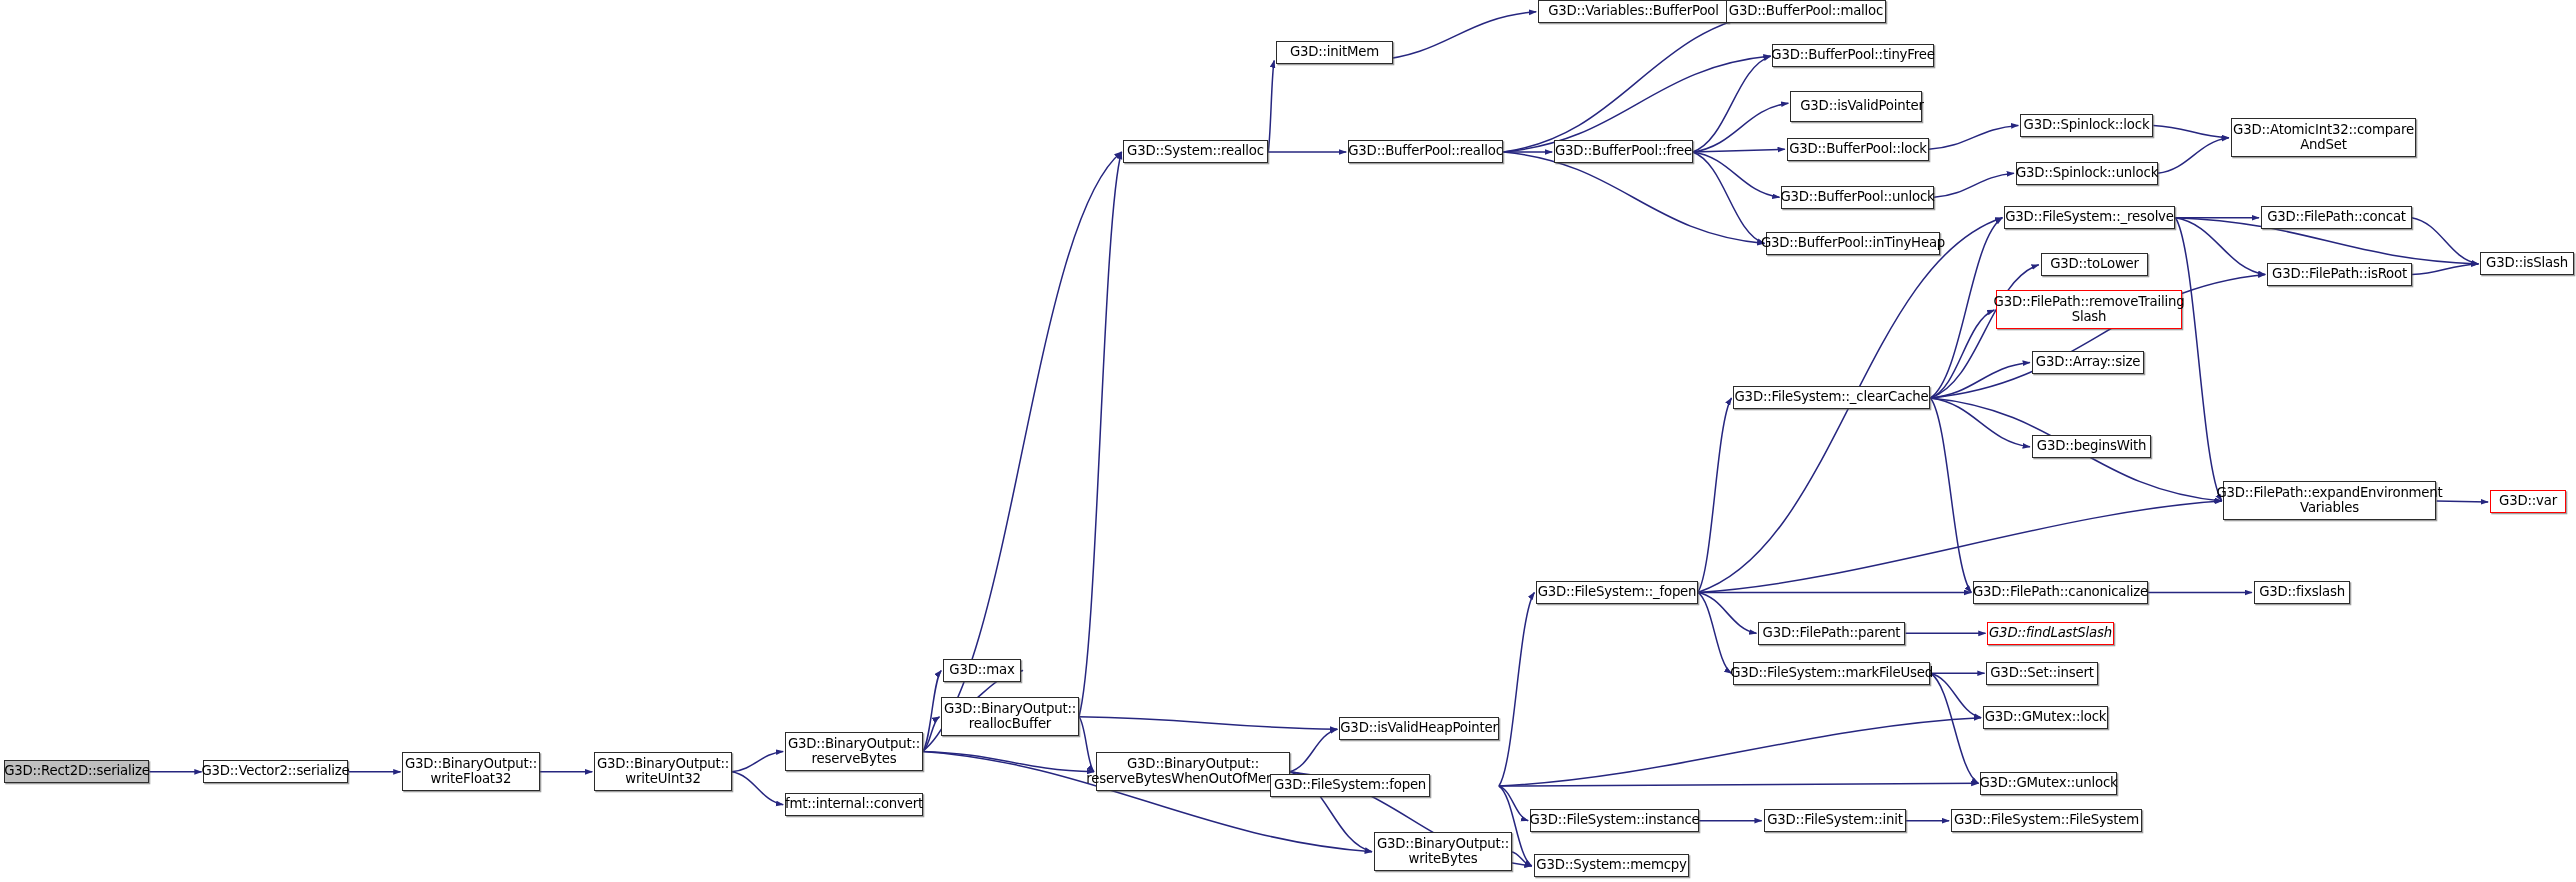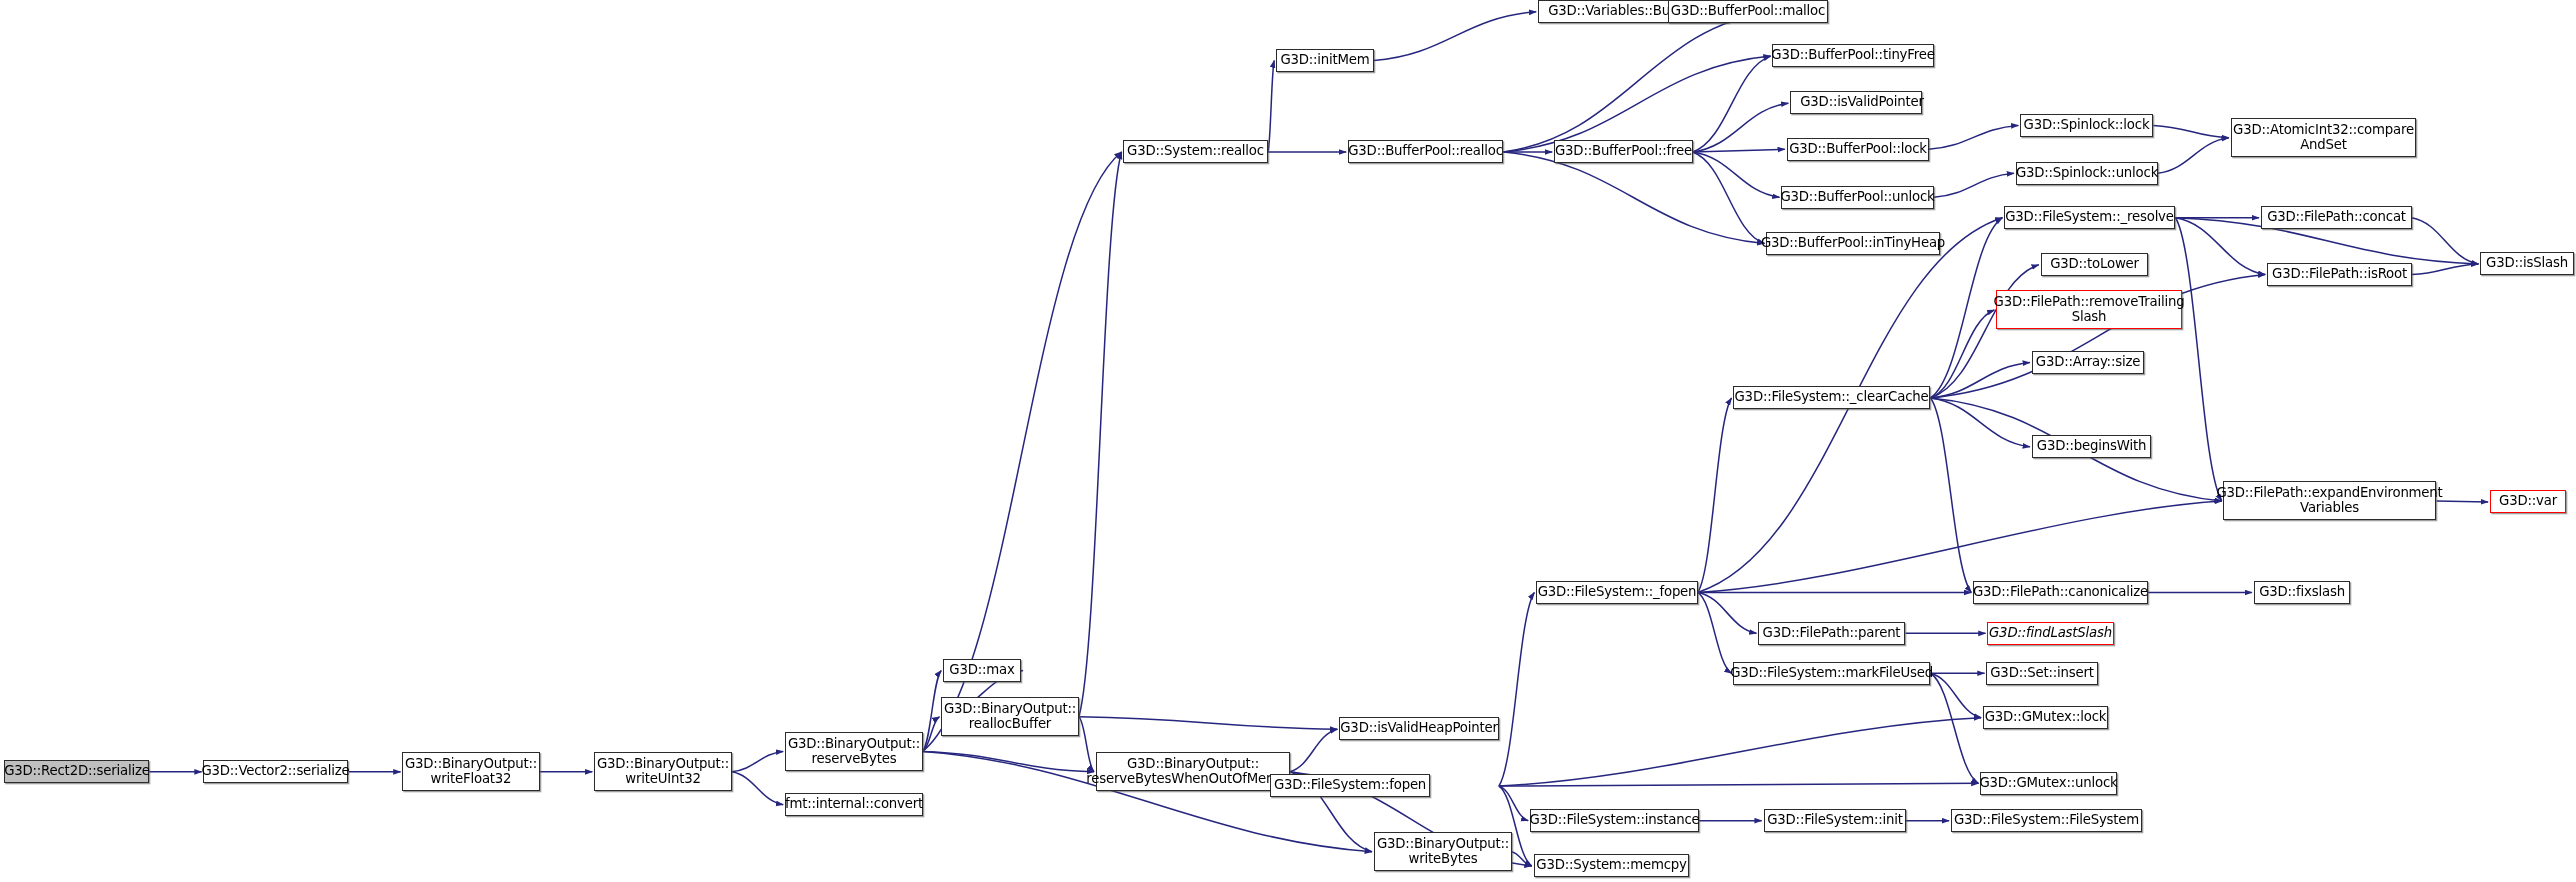--- a/index.html
+++ b/index.html
@@ -143,25 +143,25 @@
       <div class="node" style="left: 1733px; top: 386px; width: 197px; height: 23px;">G3D::FileSystem::_clearCache</div>
       <div class="node redborder" style="left: 1987px; top: 622px; width: 127px; height: 23px; font-style: italic;">G3D::findLastSlash</div>
       <div class="node" style="left: 1986px; top: 662px; width: 112px; height: 23px;">G3D::Set::insert</div>
       <div class="node" style="left: 1983px; top: 706px; width: 125px; height: 23px;">G3D::GMutex::lock</div>
       <div class="node" style="left: 1980px; top: 772px; width: 137px; height: 23px;">G3D::GMutex::unlock</div>
       <div class="node" style="left: 1973px; top: 581px; width: 175px; height: 23px;">G3D::FilePath::canonicalize</div>
       <div class="node" style="left: 2254px; top: 581px; width: 96px; height: 23px;">G3D::fixslash</div>
       <div class="node" style="left: 1123px; top: 140px; width: 145px; height: 23px;">G3D::System::realloc</div>
       <div class="node" style="left: 1348px; top: 140px; width: 155px; height: 23px;">G3D::BufferPool::realloc</div>
       <div class="node" style="left: 1554px; top: 140px; width: 139px; height: 23px;">G3D::BufferPool::free</div>
-      <div class="node" style="left: 1276px; top: 49px; width: 98px; height: 23px;">G3D::initMem</div>
+      <div class="node" style="left: 1276px; top: 41px; width: 117px; height: 23px;">G3D::initMem</div>
       <div class="node" style="left: 1538px; top: 0px; width: 191px; height: 23px;">G3D::Variables::BufferPool</div>
-      <div class="node" style="left: 1668px; top: 0px; width: 160px; height: 23px;">G3D::BufferPool::malloc</div>
+      <div class="node" style="left: 1726px; top: 0px; width: 160px; height: 23px;">G3D::BufferPool::malloc</div>
       <div class="node" style="left: 1772px; top: 44px; width: 162px; height: 23px;">G3D::BufferPool::tinyFree</div>
-      <div class="node" style="left: 1790px; top: 91px; width: 132px; height: 23px; padding-left: 12px;">G3D::isValidPointer</div>
+      <div class="node" style="left: 1790px; top: 91px; width: 132px; height: 31px; padding-left: 12px;">G3D::isValidPointer</div>
       <div class="node" style="left: 1787px; top: 138px; width: 142px; height: 23px;">G3D::BufferPool::lock</div>
       <div class="node" style="left: 1781px; top: 186px; width: 153px; height: 23px;">G3D::BufferPool::unlock</div>
       <div class="node" style="left: 1766px; top: 232px; width: 174px; height: 23px;">G3D::BufferPool::inTinyHeap</div>
       <div class="node" style="left: 2020px; top: 114px; width: 133px; height: 23px;">G3D::Spinlock::lock</div>
       <div class="node" style="left: 2016px; top: 162px; width: 142px; height: 23px;">G3D::Spinlock::unlock</div>
       <div class="node" style="left: 2231px; top: 118px; width: 185px; height: 39px;">G3D::AtomicInt32::compare
 AndSet</div>
       <div class="node" style="left: 2004px; top: 206px; width: 171px; height: 23px;">G3D::FileSystem::_resolve</div>
       <div class="node" style="left: 2041px; top: 253px; width: 107px; height: 23px;">G3D::toLower</div>
       <div class="node redborder" style="left: 1996px; top: 290px; width: 186px; height: 39px;">G3D::FilePath::removeTrailing

